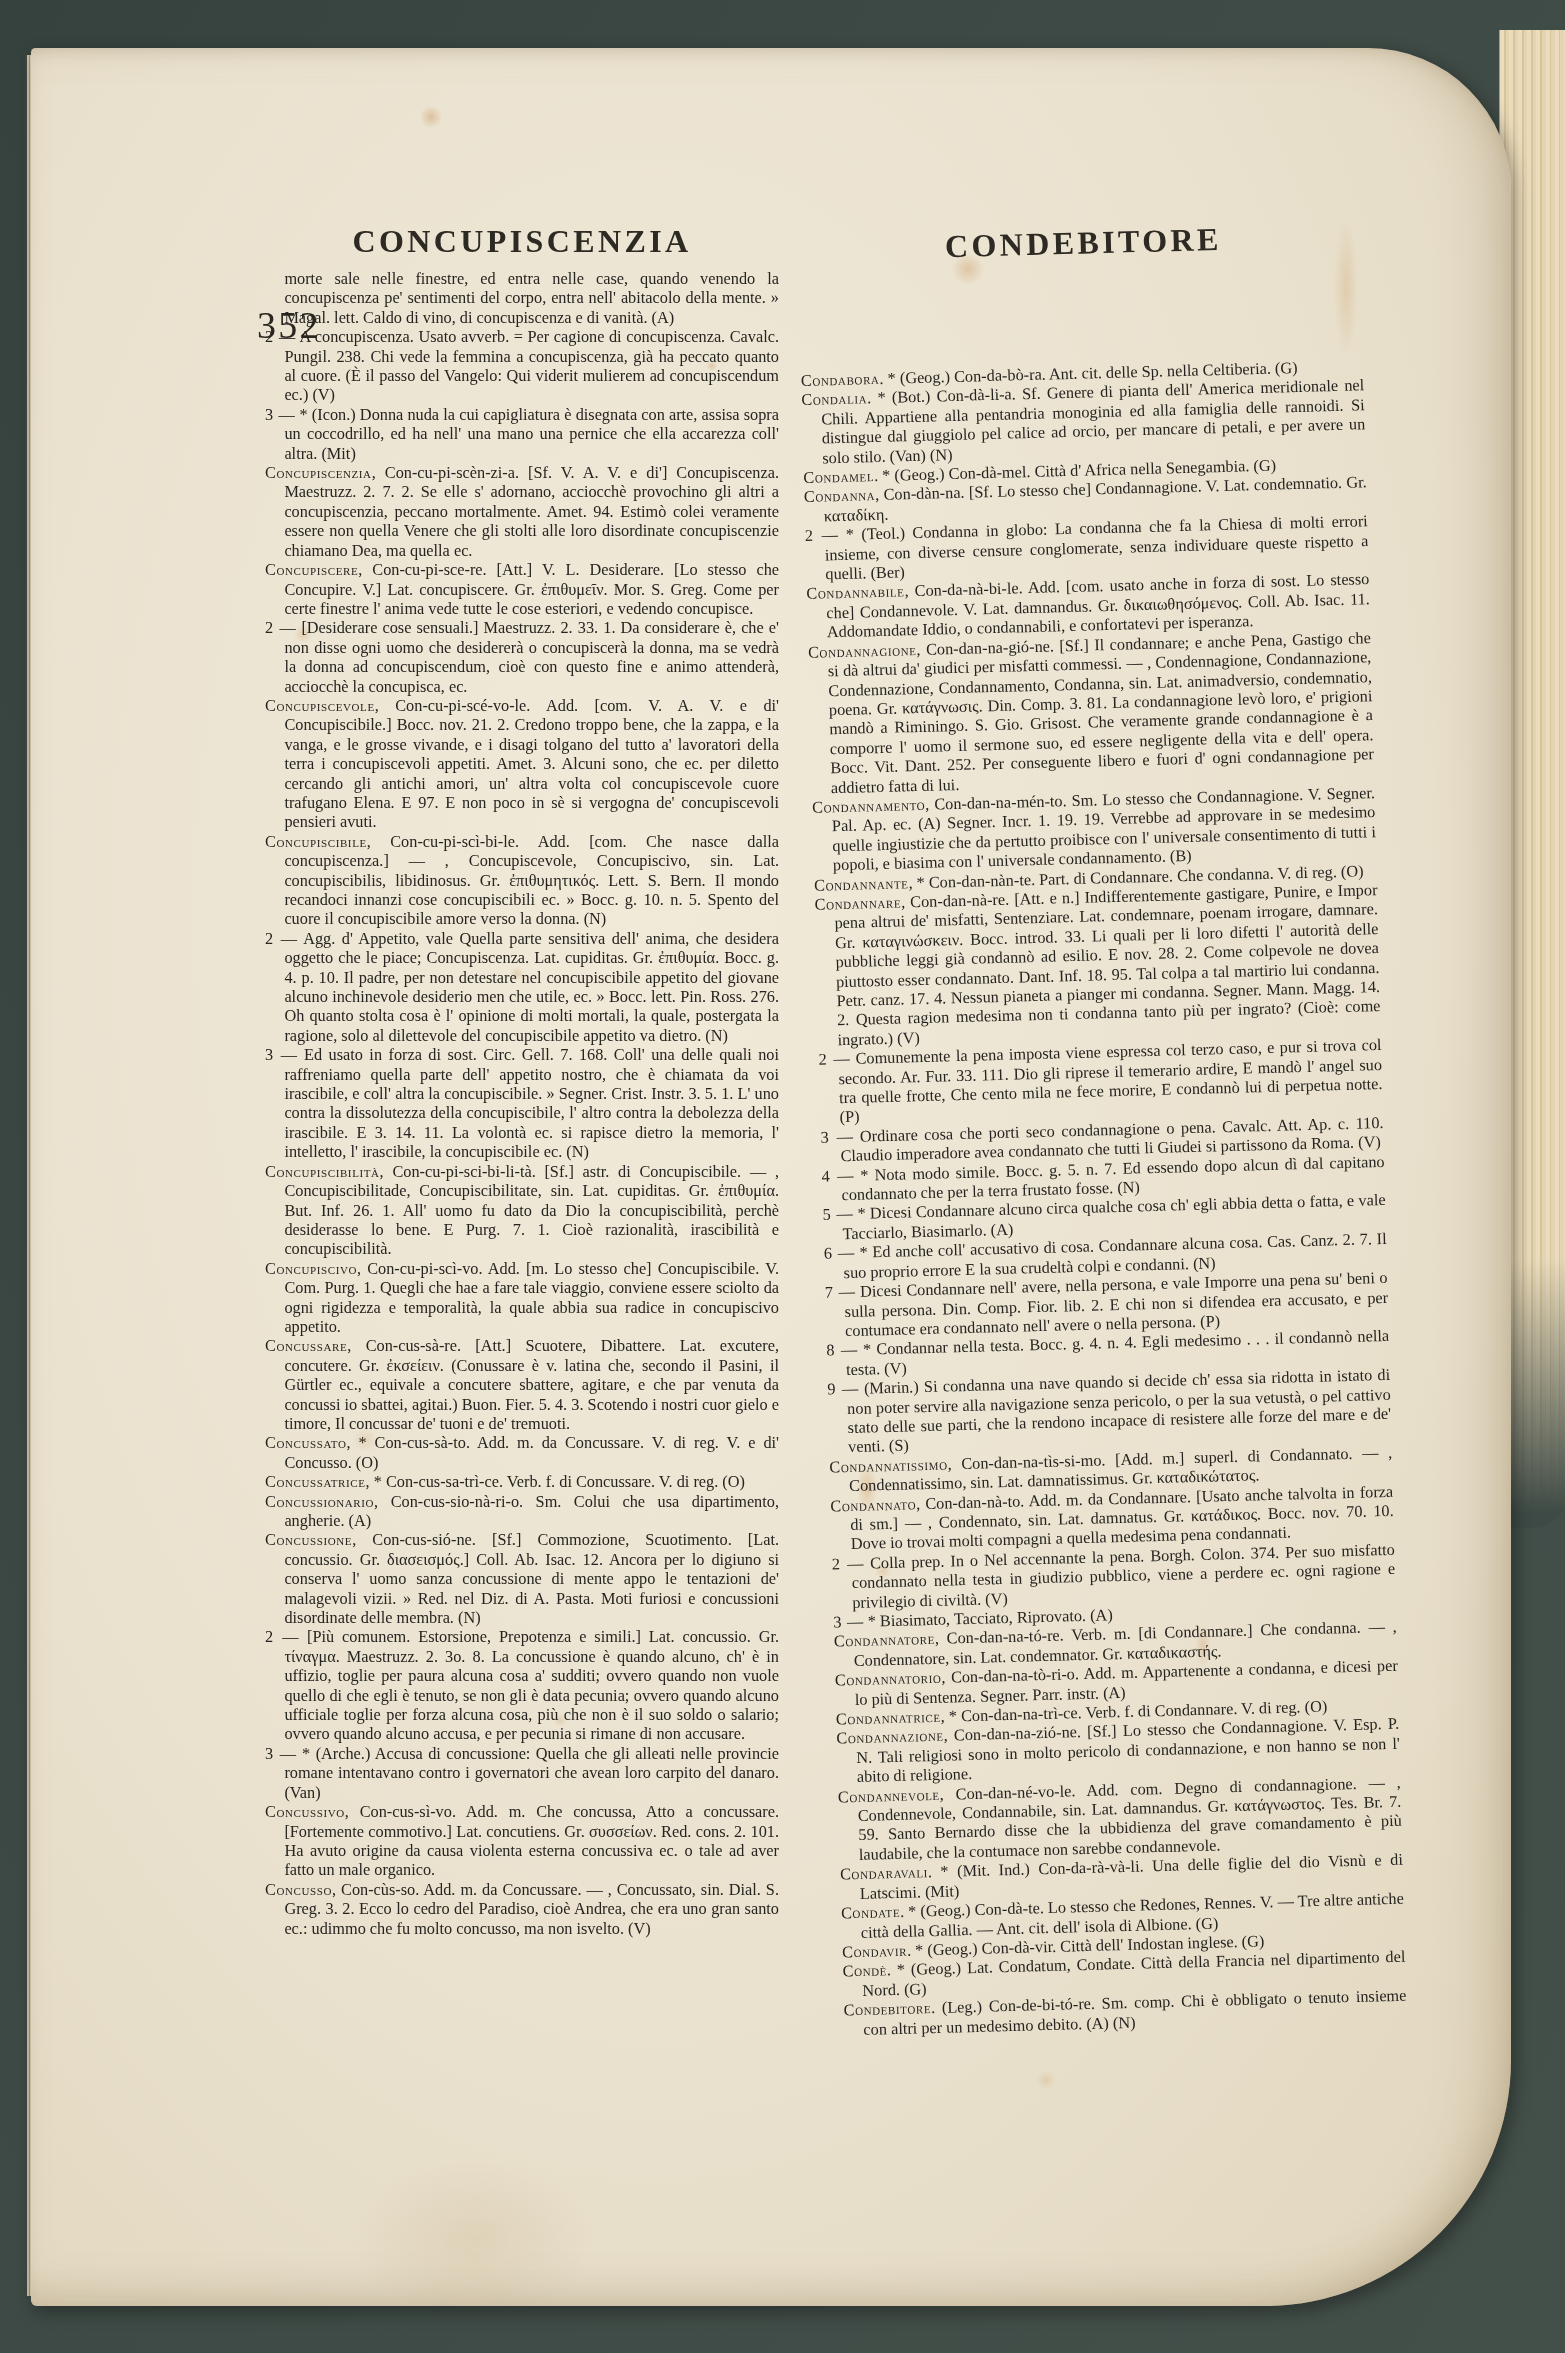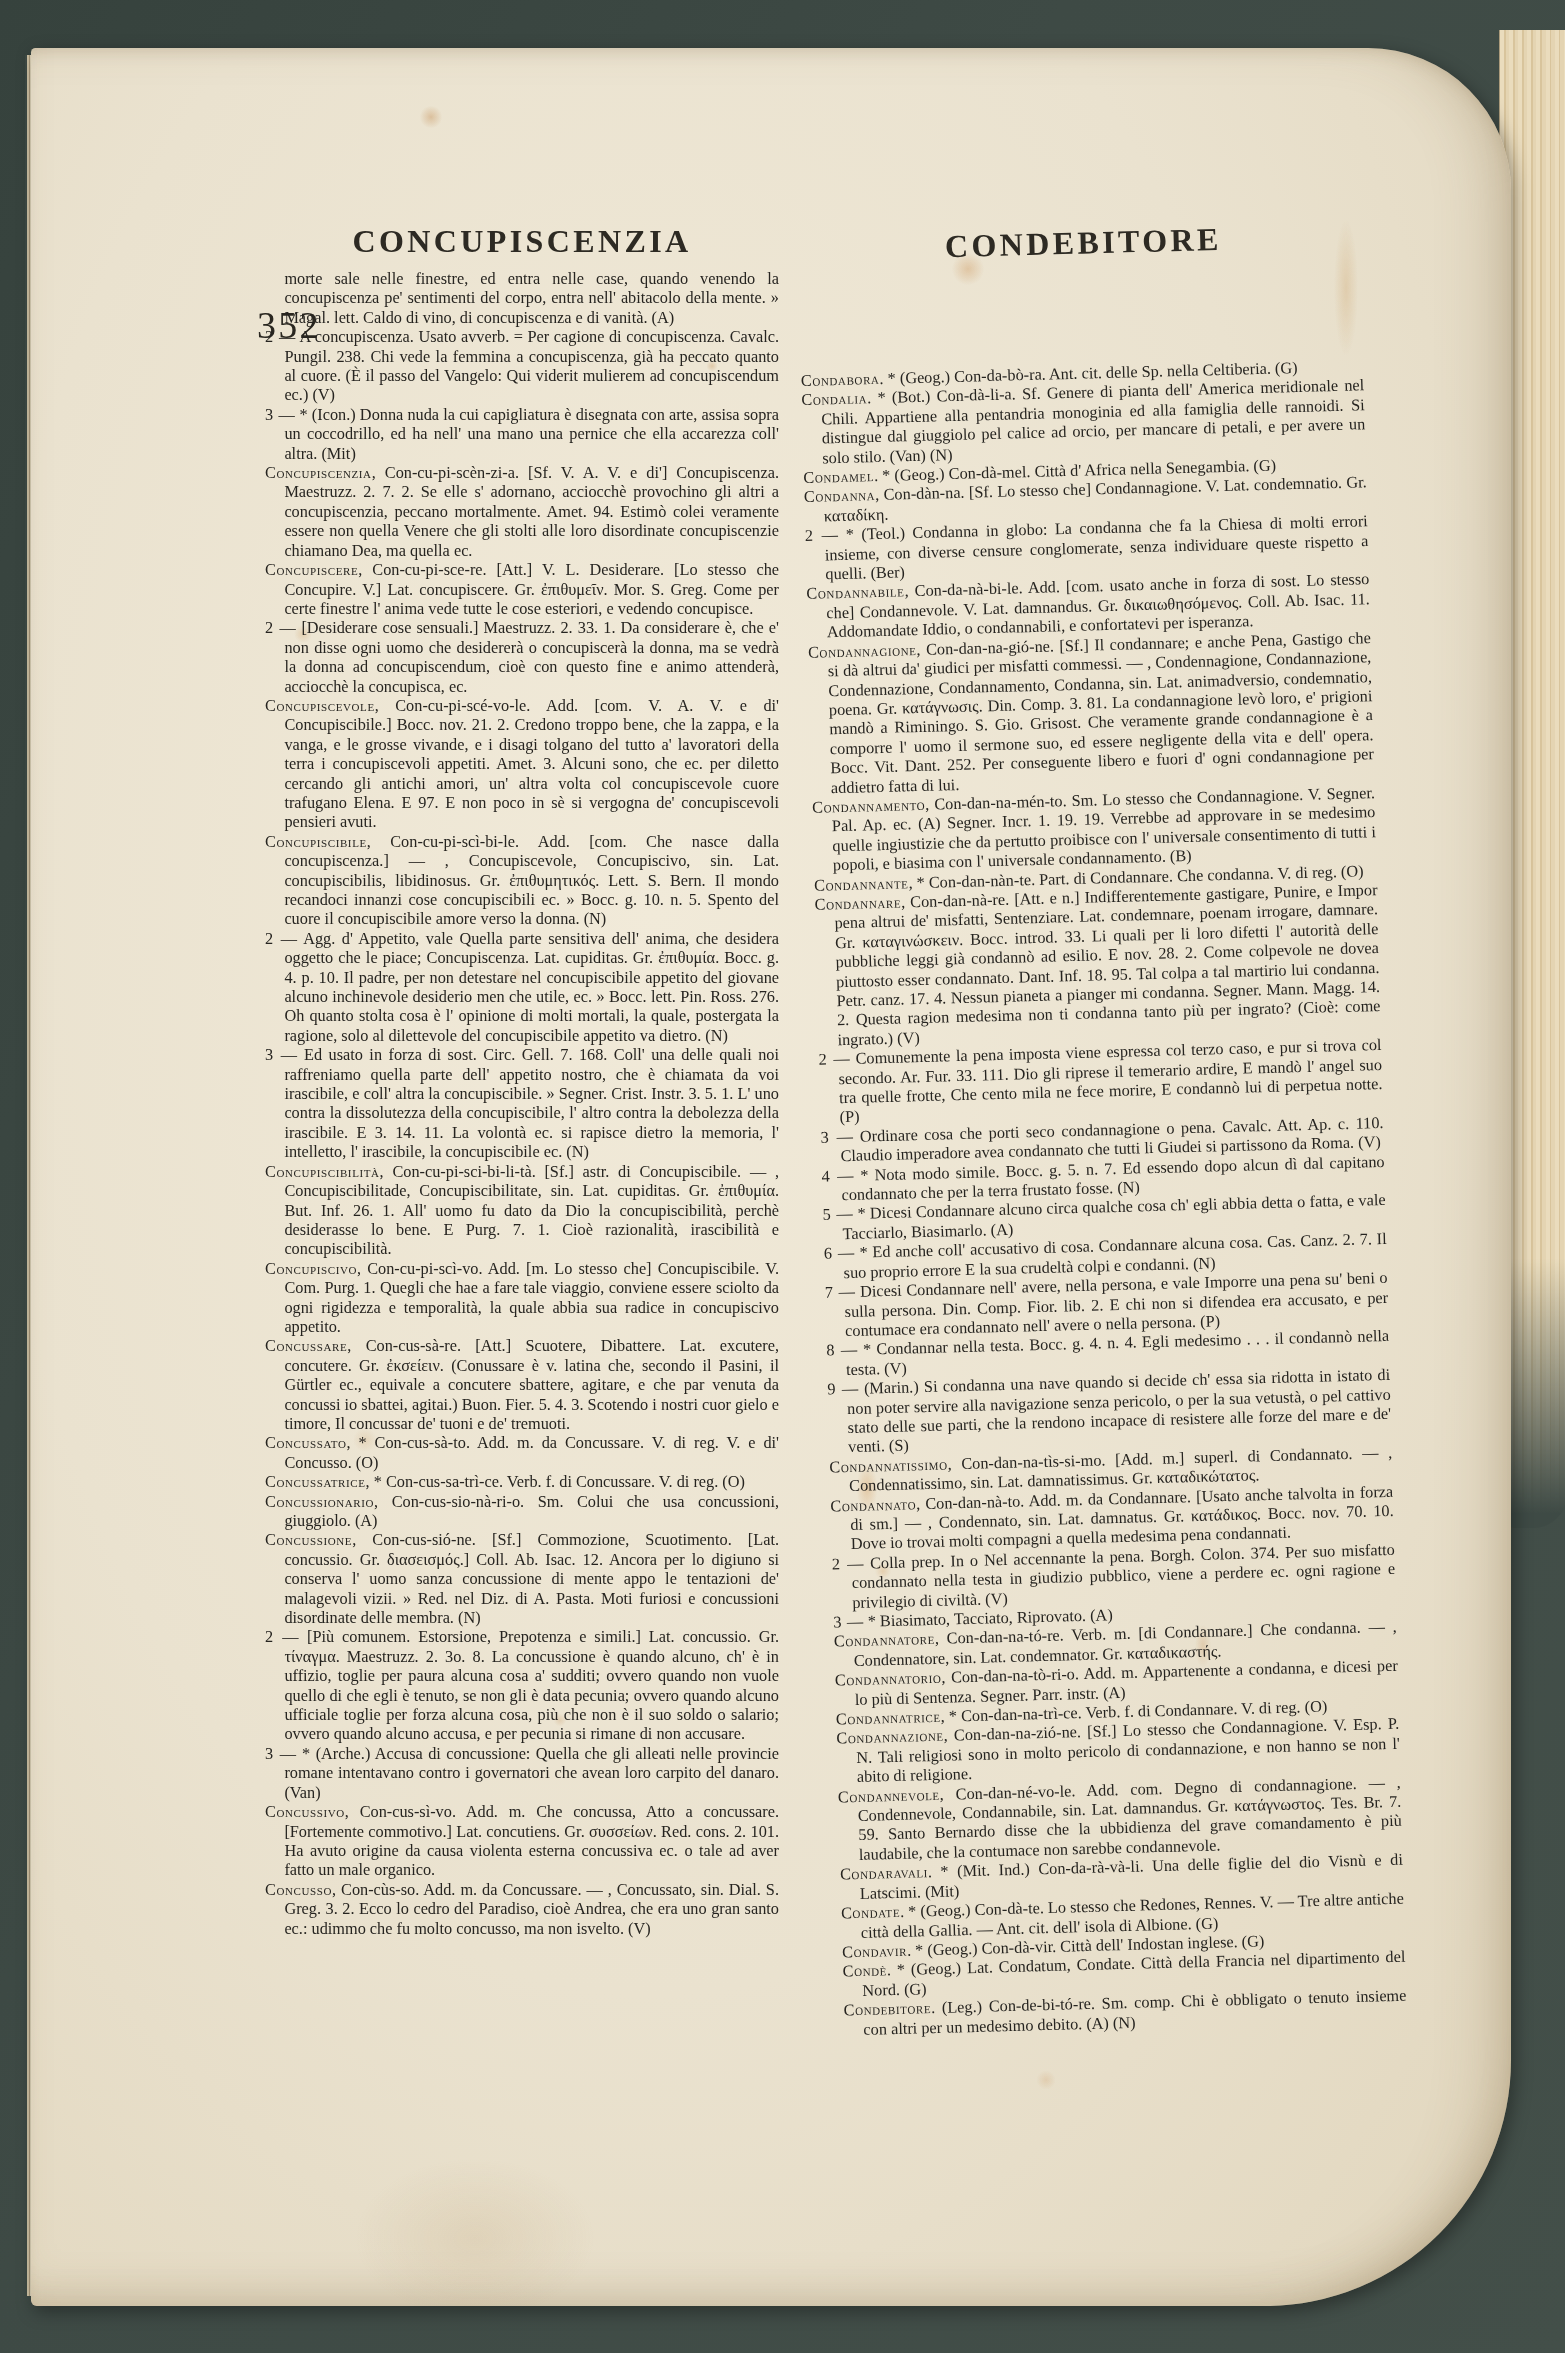--- a/index.html
+++ b/index.html
@@ -93,21 +93,21 @@
       <p class="para sense"><span class="sh">2 —</span><span> [Desiderare cose sensuali.] Maestruzz. 2. 33. 1. Da considerare è, che e' non disse ogni uomo che desidererà o concupiscerà la donna, ma se vedrà la donna ad concupiscendum, cioè con questo fine e animo attenderà, acciocchè la concupisca, ec.</span></p>
       <p class="para entry"><span class="hw">Concupiscevole</span><span>, Con-cu-pi-scé-vo-le. Add. [com. V. A. V. e di' Concupiscibile.] Bocc. nov. 21. 2. Credono troppo bene, che la zappa, e la vanga, e le grosse vivande, e i disagi tolgano del tutto a' lavoratori della terra i concupiscevoli appetiti. Amet. 3. Alcuni sono, che ec. per diletto cercando gli antichi amori, un' altra volta col concupiscevole cuore trafugano Elena. E 97. E non poco in sè si vergogna de' concupiscevoli pensieri avuti.</span></p>
       <p class="para entry"><span class="hw">Concupiscibile</span><span>, Con-cu-pi-scì-bi-le. Add. [com. Che nasce dalla concupiscenza.] — , Concupiscevole, Concupiscivo, sin. Lat. concupiscibilis, libidinosus. Gr. ἐπιθυμητικός. Lett. S. Bern. Il mondo recandoci innanzi cose concupiscibili ec. » Bocc. g. 10. n. 5. Spento del cuore il concupiscibile amore verso la donna. (N)</span></p>
       <p class="para sense"><span class="sh">2 —</span><span> Agg. d' Appetito, vale Quella parte sensitiva dell' anima, che desidera oggetto che le piace; Concupiscenza. Lat. cupiditas. Gr. ἐπιθυμία. Bocc. g. 4. p. 10. Il padre, per non detestare nel concupiscibile appetito del giovane alcuno inchinevole desiderio men che utile, ec. » Bocc. lett. Pin. Ross. 276. Oh quanto stolta cosa è l' opinione di molti mortali, la quale, postergata la ragione, solo al dilettevole del concupiscibile appetito va dietro. (N)</span></p>
       <p class="para sense"><span class="sh">3 —</span><span> Ed usato in forza di sost. Circ. Gell. 7. 168. Coll' una delle quali noi raffreniamo quella parte dell' appetito nostro, che è chiamata da voi irascibile, e coll' altra la concupiscibile. » Segner. Crist. Instr. 3. 5. 1. L' uno contra la dissolutezza della concupiscibile, l' altro contra la debolezza della irascibile. E 3. 14. 11. La volontà ec. si rapisce dietro la memoria, l' intelletto, l' irascibile, la concupiscibile ec. (N)</span></p>
       <p class="para entry"><span class="hw">Concupiscibilità</span><span>, Con-cu-pi-sci-bi-li-tà. [Sf.] astr. di Concupiscibile. — , Concupiscibilitade, Concupiscibilitate, sin. Lat. cupiditas. Gr. ἐπιθυμία. But. Inf. 26. 1. All' uomo fu dato da Dio la concupiscibilità, perchè desiderasse lo bene. E Purg. 7. 1. Cioè razionalità, irascibilità e concupiscibilità.</span></p>
       <p class="para entry"><span class="hw">Concupiscivo</span><span>, Con-cu-pi-scì-vo. Add. [m. Lo stesso che] Concupiscibile. V. Com. Purg. 1. Quegli che hae a fare tale viaggio, conviene essere sciolto da ogni rigidezza e temporalità, la quale abbia sua radice in concupiscivo appetito.</span></p>
       <p class="para entry"><span class="hw">Concussare</span><span>, Con-cus-sà-re. [Att.] Scuotere, Dibattere. Lat. excutere, concutere. Gr. ἐκσείειν. (Conussare è v. latina che, secondo il Pasini, il Gürtler ec., equivale a concutere sbattere, agitare, e che par venuta da concussi io sbattei, agitai.) Buon. Fier. 5. 4. 3. Scotendo i nostri cuor gielo e timore, Il concussar de' tuoni e de' tremuoti.</span></p>
       <p class="para entry"><span class="hw">Concussato</span><span>, * Con-cus-sà-to. Add. m. da Concussare. V. di reg. V. e di' Concusso. (O)</span></p>
       <p class="para entry"><span class="hw">Concussatrice</span><span>, * Con-cus-sa-trì-ce. Verb. f. di Concussare. V. di reg. (O)</span></p>
-      <p class="para entry"><span class="hw">Concussionario</span><span>, Con-cus-sio-nà-ri-o. Sm. Colui che usa concussioni, giuggiolo. (A)</span></p>
+      <p class="para entry"><span class="hw">Concussionario</span><span>, Con-cus-sio-nà-ri-o. Sm. Colui che usa dipartimento, angherie. (A)</span></p>
       <p class="para entry"><span class="hw">Concussione</span><span>, Con-cus-sió-ne. [Sf.] Commozione, Scuotimento. [Lat. concussio. Gr. διασεισμός.] Coll. Ab. Isac. 12. Ancora per lo digiuno si conserva l' uomo sanza concussione di mente appo le tentazioni de' malagevoli vizii. » Red. nel Diz. di A. Pasta. Moti furiosi e concussioni disordinate delle membra. (N)</span></p>
       <p class="para sense"><span class="sh">2 —</span><span> [Più comunem. Estorsione, Prepotenza e simili.] Lat. concussio. Gr. τίναγμα. Maestruzz. 2. 3o. 8. La concussione è quando alcuno, ch' è in uffizio, toglie per paura alcuna cosa a' sudditi; ovvero quando non vuole quello di che egli è tenuto, se non gli è data pecunia; ovvero quando alcuno ufficiale toglie per forza alcuna cosa, più che non è il suo soldo o salario; ovvero quando alcuno accusa, e per pecunia si rimane di non accusare.</span></p>
       <p class="para sense"><span class="sh">3 —</span><span> * (Arche.) Accusa di concussione: Quella che gli alleati nelle provincie romane intentavano contro i governatori che avean loro carpito del danaro. (Van)</span></p>
       <p class="para entry"><span class="hw">Concussivo</span><span>, Con-cus-sì-vo. Add. m. Che concussa, Atto a concussare. [Fortemente commotivo.] Lat. concutiens. Gr. συσσείων. Red. cons. 2. 101. Ha avuto origine da causa violenta esterna concussiva ec. o tale ad aver fatto un male organico.</span></p>
       <p class="para entry"><span class="hw">Concusso</span><span>, Con-cùs-so. Add. m. da Concussare. — , Concussato, sin. Dial. S. Greg. 3. 2. Ecco lo cedro del Paradiso, cioè Andrea, che era uno gran santo ec.: udimmo che fu molto concusso, ma non isvelto. (V)</span></p>
     </div>
   <div class="right-tilt">
     <div class="header header-right">CONDEBITORE</div>
     <div class="col col-right" id="col-right">
         <p class="para entry"><span class="hw">Condabora</span><span>. * (Geog.) Con-da-bò-ra. Ant. cit. delle Sp. nella Celtiberia. (G)</span></p>

